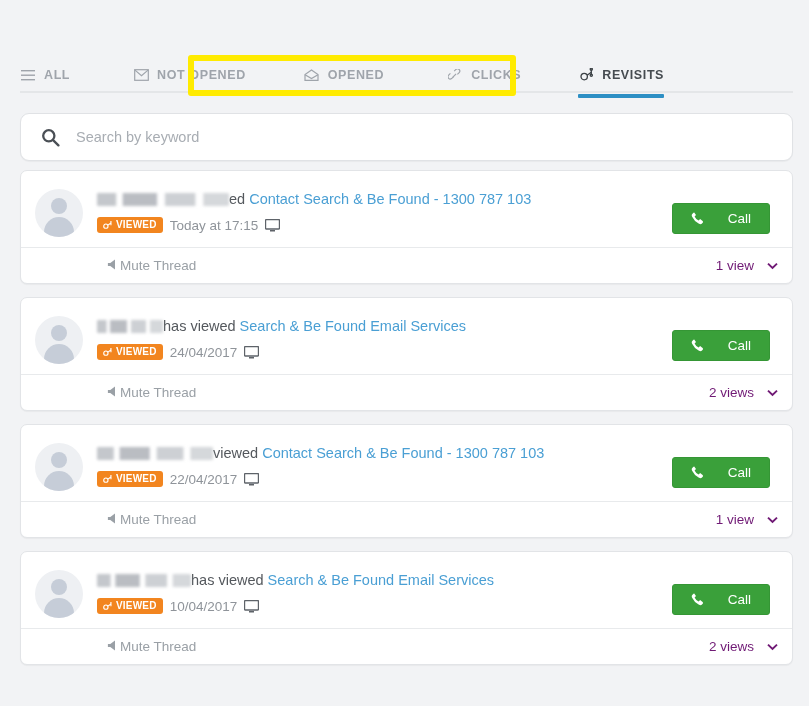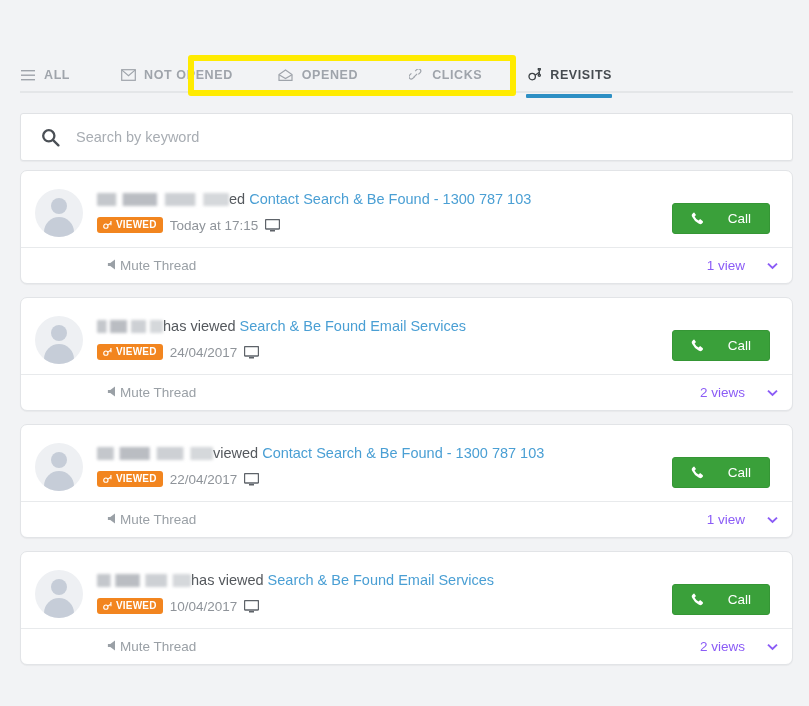--- a/index.html
+++ b/index.html
@@ -14,21 +14,21 @@
 
   
   .page-title {
     position: absolute; left: 18px; top: 18px;
     font-size: 25px; font-weight: bold; color: #4a4f55;
     letter-spacing: -0.2px;
   }
   .tabs {
     position: absolute; left: 16px; top: 60px;
     width: 777px; height: 32px;
-    display: flex; align-items: flex-start;
+    display: flex; align-items: flex-start; gap: 13px;
   }
   .tab {
     display: flex; align-items: center; gap: 8px;
     height: 30px; cursor: pointer;
     color: #9fa4ab; font-size: 12.5px; font-weight: bold;
     letter-spacing: 0.6px; position: relative;
   }
   .tab.t-all     { margin-left: 4px; }
   .tab.t-opened  { margin-left: 45px; }
   .tab.t-notop   { margin-left: 50px; }
@@ -48,21 +48,21 @@
   
   .annot {
     position: absolute; left: 188px; top: 55px; width: 328px; height: 41px;
     border: 6px solid #ffeb00; border-radius: 3px;
     background: transparent; pointer-events: none;
   }
 
   
   .search-card {
     position: absolute; left: 20px; top: 113px; width: 773px; height: 48px;
-    background: #ffffff; border: 1px solid #e0e2e5; border-radius: 3px;
+    background: #ffffff; border: 1px solid #e0e2e5; border-radius: 9px;
     display: flex; align-items: center;
     box-shadow: 0 1px 1px rgba(0,0,0,0.04);
   }
   .search-ico { margin-left: 20px; color: #4a4f55; display:flex; }
   .search-input {
     flex: 1; border: none; outline: none; background: transparent;
     margin-left: 14px; font-size: 14.5px; color: #52575c;
     font-family: "Liberation Sans", sans-serif;
   }
   .search-input::placeholder { color: #a8adb3; }
@@ -132,22 +132,22 @@
     border-top: 1px solid #e8eaec;
     display: flex; align-items: center; justify-content: space-between;
     padding: 10px 14px 10px 14px; margin: 0 0 0 0;
   }
   .mute {
     display: inline-flex; align-items: center; gap: 4px;
     color: #9aa0a6; font-size: 13.5px; cursor: pointer;
     margin-left: 72px;
   }
   .views {
-    display: inline-flex; align-items: center; gap: 22px;
-    color: #8b5cf6; font-size: 13.5px; cursor: pointer;
+    display: inline-flex; align-items: center; gap: 13px;
+    color: #701a75; font-size: 13.5px; cursor: pointer;
   }
   .chev { display:flex; }
 </style>
 </head>
 <body>
 
 <div class="page">
 
 
   <div class="tabs">

